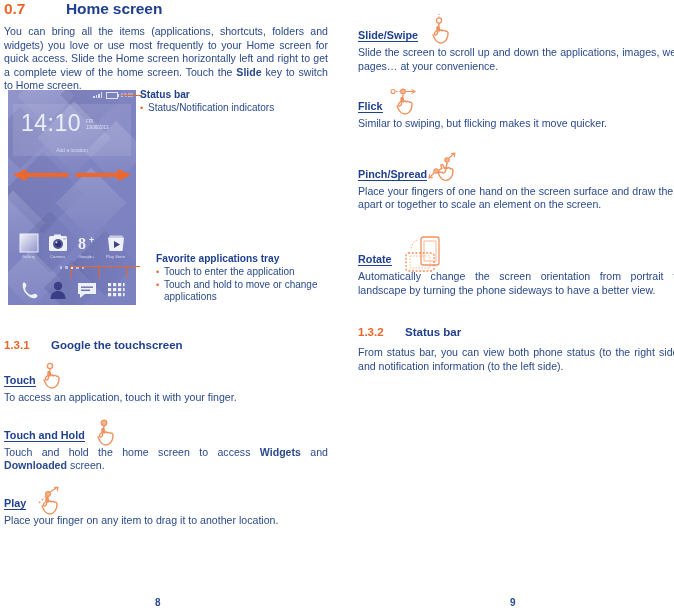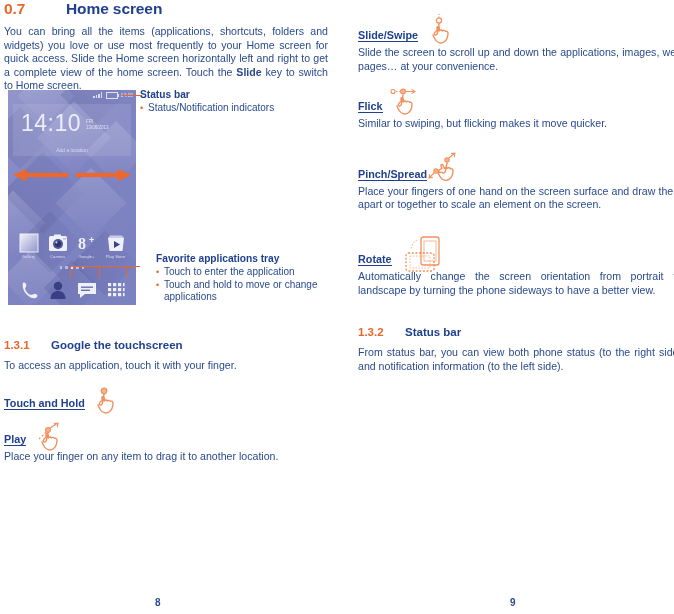--- a/index.html
+++ b/index.html
@@ -500,31 +500,41 @@
     </ul>
   </div>
 
   <div style="position:absolute; left:4px; top:323px; width:324px;">
 
     <div class="h2">
       <span class="num">1.3.1</span>
       <span class="ttl">Google the touchscreen</span>
     </div>
 
+    <div class="gesture">
+      <span class="label">Touch</span>
+      <span class="gicon" style="left:36px; bottom:-1px;">
+        <svg width="30" height="28" viewBox="0 0 30 28">
+          <circle cx="10" cy="4" r="2.6" fill="none" stroke="#f0915e" stroke-width="1.4"></circle>
+          <path d="M10 7 C10 7 9 13 8.5 16 C8 18 6 18.5 5.5 17.5 C5 16.5 6.5 14.5 8 13.5 L8 10.5 C8 9 10 9 10.2 10.5 L10.4 14 C11 12.8 13 12.6 13.4 14 C14 13 16 13.2 16.4 14.4 C17.2 13.8 19 14.4 19 16 C19 19 18 23 15 25 C12 27 8 25.5 6.5 23 C5 20.5 4 18 4 18" fill="none" stroke="#f0915e" stroke-width="1.4" stroke-linejoin="round" stroke-linecap="round"></path>
+        </svg>
+      </span>
+    </div>
     <p class="body">To access an application, touch it with your finger.</p>
 
     <div class="gesture" style="margin-top:6px;">
       <span class="label">Touch and Hold</span>
       <span class="gicon" style="left:90px; bottom:-5px;">
         <svg width="30" height="30" viewBox="0 0 30 30">
           <circle cx="10" cy="4" r="2.8" fill="#f8b48c" stroke="#f0915e" stroke-width="1.2"></circle>
           <path d="M10 7.5 C10 7.5 9 13 8.5 16 C8 18 6 18.5 5.5 17.5 C5 16.5 6.5 14.5 8 13.5 L8 10.5 C8 9 10 9 10.2 10.5 L10.4 14 C11 12.8 13 12.6 13.4 14 C14 13 16 13.2 16.4 14.4 C17.2 13.8 19 14.4 19 16 C19 19 18 23 15 25 C12 27 8 25.5 6.5 23 C5 20.5 4 18 4 18" fill="none" stroke="#f0915e" stroke-width="1.4" stroke-linejoin="round" stroke-linecap="round"></path>
         </svg>
       </span>
     </div>
+    <p class="body"><span>Touch and hold the home screen to access </span><b>Widgets</b><span> and </span><b>Downloaded</b><span> screen.</span></p>
 
     <div class="gesture" style="margin-top:6px;">
       <span class="label">Play</span>
       <span class="gicon" style="left:32px; bottom:-4px;">
         <svg width="34" height="30" viewBox="0 0 34 30">
           <circle cx="12" cy="8" r="2.4" fill="#f8b48c" stroke="#f0915e" stroke-width="1.1"></circle>
           <path d="M10 10 L3 17" stroke="#f0915e" stroke-width="1.2" stroke-dasharray="2 2"></path>
           <path d="M14 6 L22 1 M22 1 L18.5 1.6 M22 1 L21.4 4.6" fill="none" stroke="#f0915e" stroke-width="1.2" stroke-linecap="round"></path>
           <path d="M12 11 C12 11 11 15 10.5 18 C10 20 8 20.5 7.5 19.5 C7 18.5 8.5 16.5 10 15.5 L10 12.5 C10 11 12 11 12.2 12.5 L12.4 16 C13 14.8 15 14.6 15.4 16 C16 15 18 15.2 18.4 16.4 C19.2 15.8 21 16.4 21 18 C21 21 20 25 17 27 C14 29 10 27.5 8.5 25 C7 22.5 6 20 6 20" fill="none" stroke="#f0915e" stroke-width="1.4" stroke-linejoin="round" stroke-linecap="round"></path>
         </svg>

